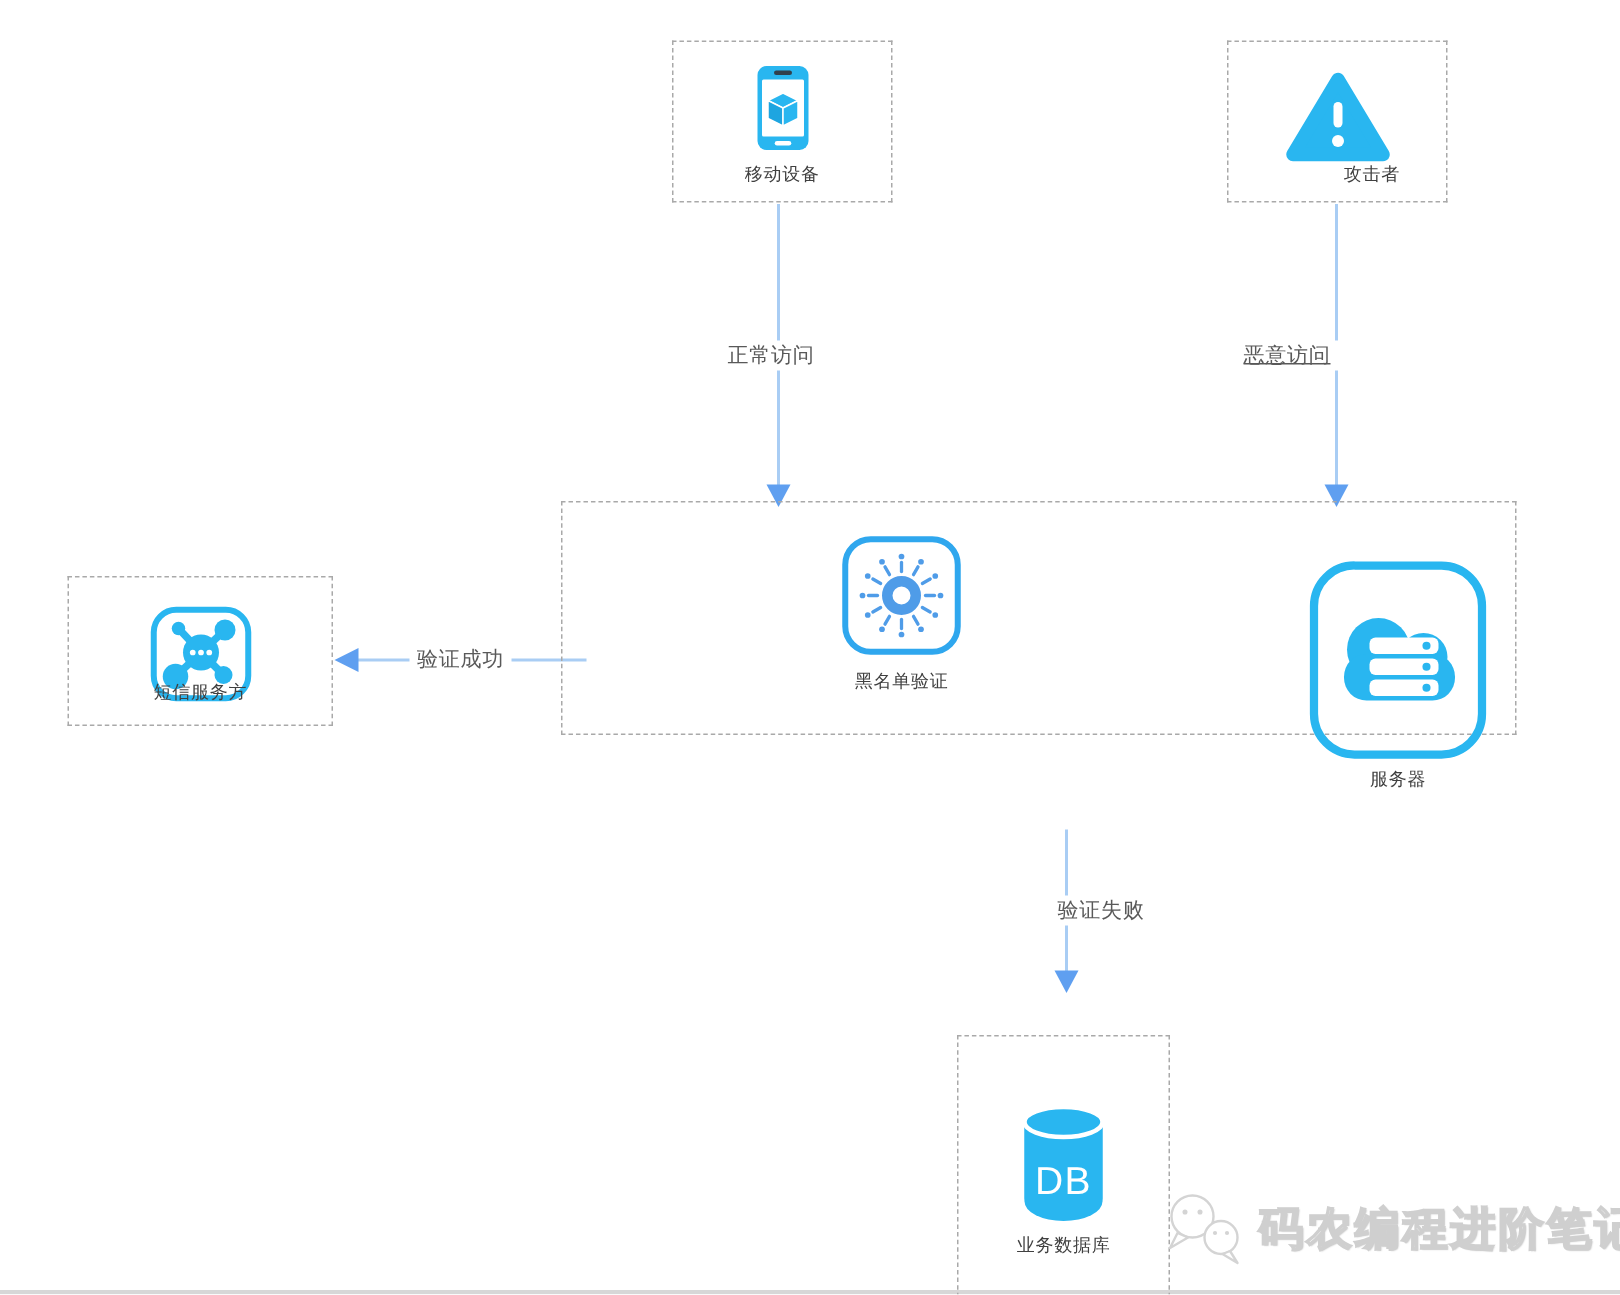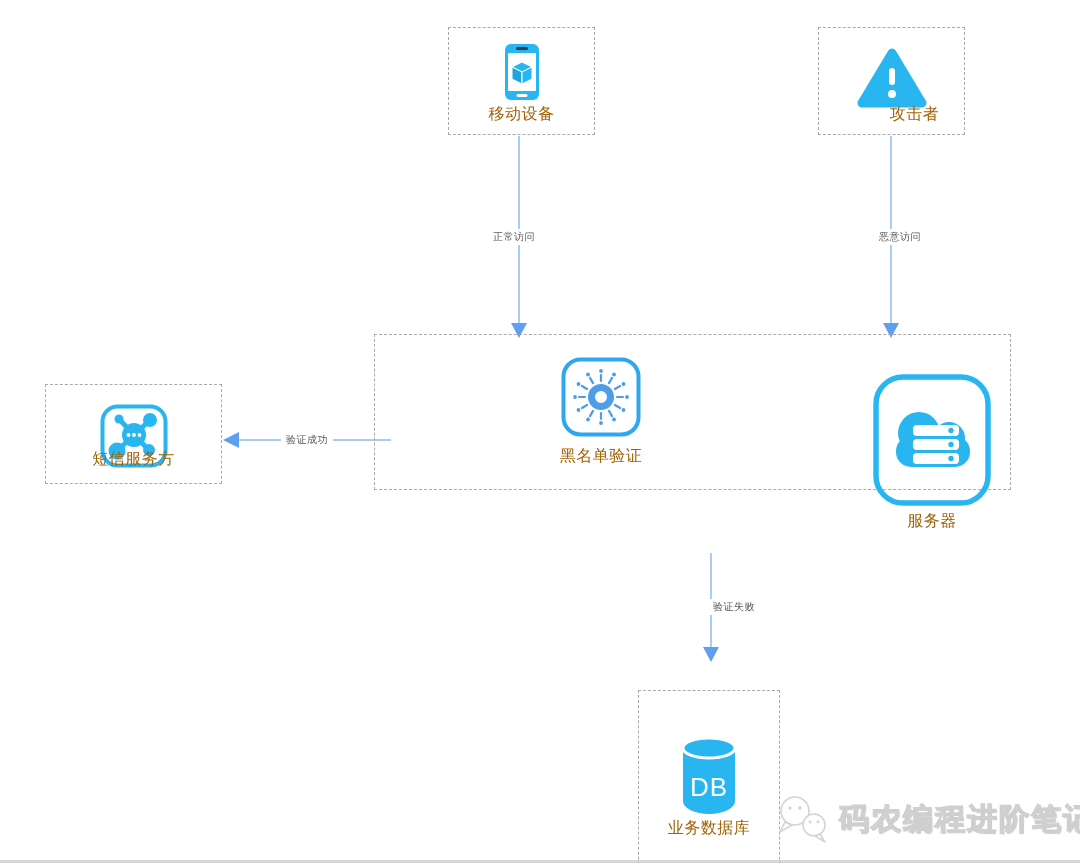--- a/index.html
+++ b/index.html
@@ -6,25 +6,25 @@
   .canvas{
     position:relative;width:1080px;height:863px;background:#ffffff;overflow:hidden;
     font-family:"Liberation Sans","DejaVu Sans",sans-serif;
   }
   .dashed-box{
     position:absolute;border:1px dashed #a9a9a9;background:transparent;box-sizing:border-box;
   }
   .node-icon{position:absolute;left:50%;transform:translateX(-50%);}
   .node-label{
     position:absolute;left:50%;transform:translateX(-50%);
-    white-space:nowrap;font-size:16px;color:#a16207;letter-spacing:.5px;
+    white-space:nowrap;font-size:12px;color:#404040;letter-spacing:.5px;
   }
   .free-label{
     position:absolute;transform:translate(-50%,-50%);
-    white-space:nowrap;font-size:10px;color:#595959;letter-spacing:.5px;
+    white-space:nowrap;font-size:14px;color:#595959;letter-spacing:.5px;
     background:#ffffff;padding:1px 5px;z-index:3;
   }
   .abs-group{position:absolute;}
   .edges-svg{position:absolute;left:0;top:0;z-index:1;}
   .box-layer{z-index:2;}
   .watermark{
     position:absolute;left:775px;top:794px;display:flex;align-items:center;z-index:4;
   }
   .watermark-text{
     font-size:30px;font-weight:bold;letter-spacing:2px;margin-left:6px;
@@ -51,21 +51,21 @@
     <polygon points="883,323 899,323 891,338" fill="#5f9ff0"></polygon>
 
     <line x1="391" y1="440" x2="238" y2="440" stroke="#a9cdf4" stroke-width="2"></line>
     <polygon points="239,432 239,448 223,440" fill="#5f9ff0"></polygon>
 
     <line x1="711" y1="553" x2="711" y2="648" stroke="#a9cdf4" stroke-width="2"></line>
     <polygon points="703,647 719,647 711,662" fill="#5f9ff0"></polygon>
   </svg>
 
   <div class="free-label" style="left:514px;top:237px;">正常访问</div>
-  <div class="free-label" style="left:900px;top:237px;">恶意访问</div>
+  <div class="free-label" style="left:858px;top:237px;text-decoration:underline;">恶意访问</div>
   <div class="free-label" style="left:307px;top:440px;">验证成功</div>
   <div class="free-label" style="left:710px;top:607px;margin-left:24px;">验证失败</div>
 
   <div class="dashed-box box-layer" style="left:448px;top:27px;width:147px;height:108px;">
     <svg class="node-icon" style="top:15px;" width="36" height="58" viewBox="0 0 36 58">
       <rect x="1" y="1" width="34" height="56" rx="6" fill="#29b6f0"></rect>
       <rect x="4" y="10" width="28" height="38" rx="1" fill="#ffffff"></rect>
       <rect x="12" y="4" width="12" height="3" rx="1.5" fill="#31404d"></rect>
       <rect x="12.5" y="51" width="11" height="3" rx="1.5" fill="#ffffff"></rect>
       <polygon points="18,19 28,24 18,29 8,24" fill="#29b6f0" stroke="#ffffff" stroke-width="1"></polygon>

